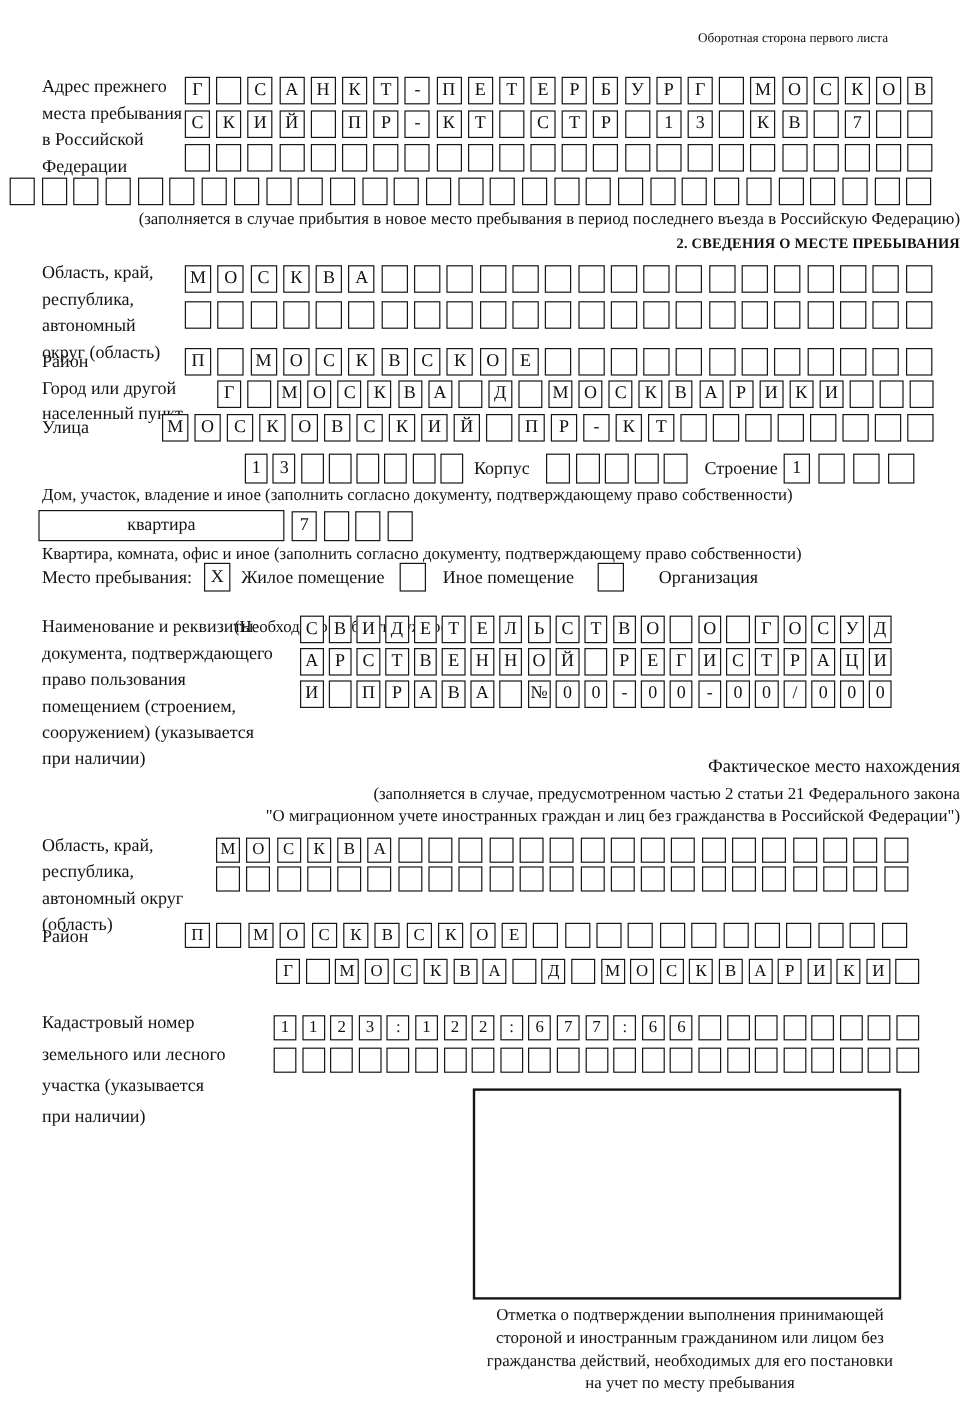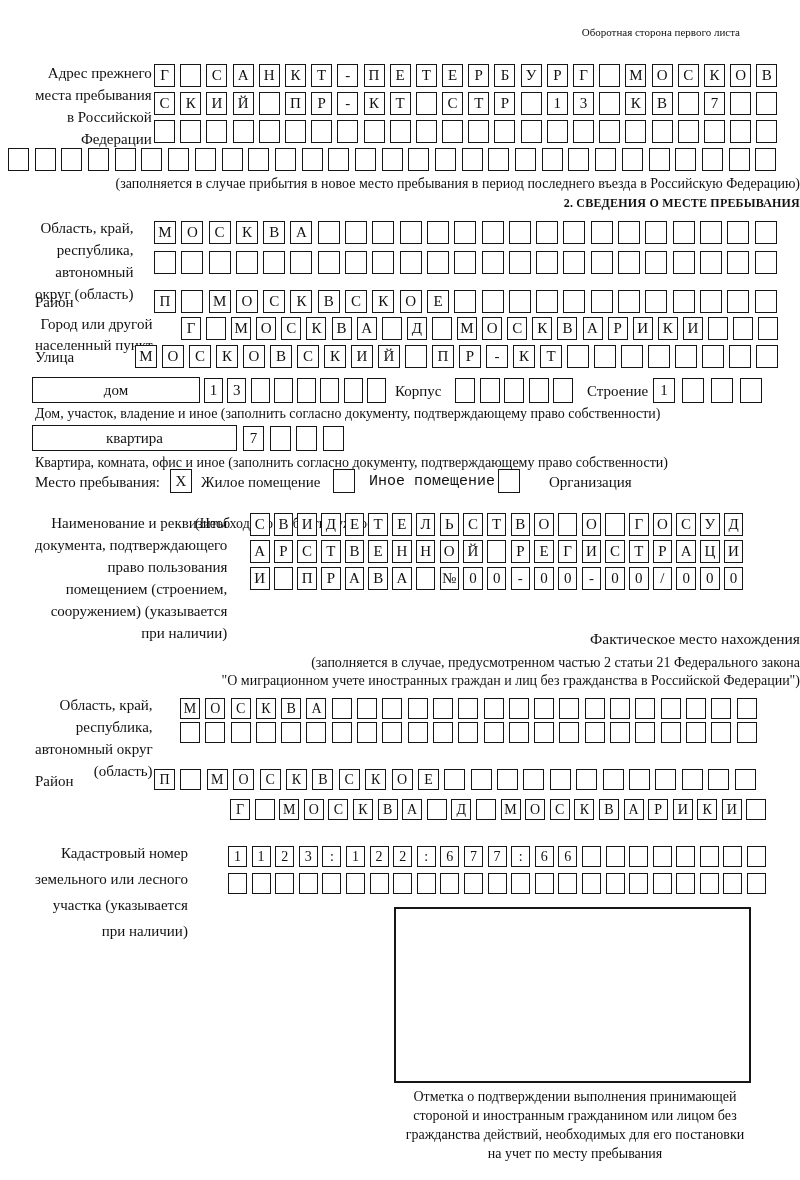--- a/index.html
+++ b/index.html
@@ -4,21 +4,21 @@
 <style>
   * { margin:0; padding:0; box-sizing:border-box; }
   html,body { background:#e8e8e8; }
   #page {
     position:relative; width:800px; height:1180px; margin:0 auto;
     background:#ffffff; color:#111;
     font-family:"Liberation Serif","DejaVu Serif",serif;
     overflow:hidden;
   }
   .abs { position:absolute; }
-  .lbl { font-size:15px; line-height:22px; white-space:pre-line; color:#111;text-align:right; }
+  .lbl { font-size:15px; line-height:22px; white-space:pre-line; color:#111; }
   .lbl.lh21 { line-height:21px; }
   .lbl.lh26 { line-height:26px; }
   .note { font-size:14px; color:#111; white-space:nowrap; }
   .center { left:1px; right:0; text-align:right; }
   .sect-title { font-size:12px; font-weight:bold; letter-spacing:.2px; }
   .sub-title { font-size:15.5px; font-weight:normal;margin-left:44px; }
 
   .cellrow { position:absolute; display:flex; }
   .cell {
     border:1.6px solid #161616; background:#fff; flex:0 0 auto;
@@ -309,21 +309,20 @@
       <span class="cell"></span>
       <span class="cell"></span>
       <span class="cell"></span>
       <span class="cell"></span>
       <span class="cell"></span>
       <span class="cell"></span>
       <span class="cell"></span>
       <span class="cell"></span>
     </div>
 
-  <div class="wbox" style="left:32px; top:377px; width:168px;">дом</div>
   <div class="cellrow r-dom" style="left:204px; top:378px;">
       <span class="cell">1</span>
       <span class="cell">3</span>
       <span class="cell"></span>
       <span class="cell"></span>
       <span class="cell"></span>
       <span class="cell"></span>
       <span class="cell"></span>
       <span class="cell"></span>
     </div>
@@ -350,21 +349,21 @@
       <span class="cell"></span>
       <span class="cell"></span>
       <span class="cell"></span>
     </div>
   <div class="abs note" style="left:35px; top:455px;">Квартира, комната, офис и иное (заполнить согласно документу, подтверждающему право собственности)</div>
 
   <div class="abs lbl" style="left:35px; top:471px;">Место пребывания:</div>
   <div class="chk" style="left:170px; top:469px;">X</div>
   <div class="abs lbl" style="left:201px; top:471px;">Жилое помещение</div>
   <div class="chk" style="left:333px; top:469px;"></div>
-  <div class="abs lbl" style="left:369px; top:471px;font-family:Liberation Mono, monospace;">Иное помещение</div>
+  <div class="abs lbl" style="left:369px; top:471px;">Иное помещение</div>
   <div class="chk" style="left:498px; top:469px;"></div>
   <div class="abs lbl" style="left:549px; top:471px;">Организация</div>
   <div class="abs note" style="left:195px; top:516px;">(Необходимо выбрать нужное)</div>
 
   <div class="abs lbl" style="left:35px; top:512px;">Наименование и реквизиты
 документа, подтверждающего
 право пользования
 помещением (строением,
 сооружением) (указывается
 при наличии)</div>

